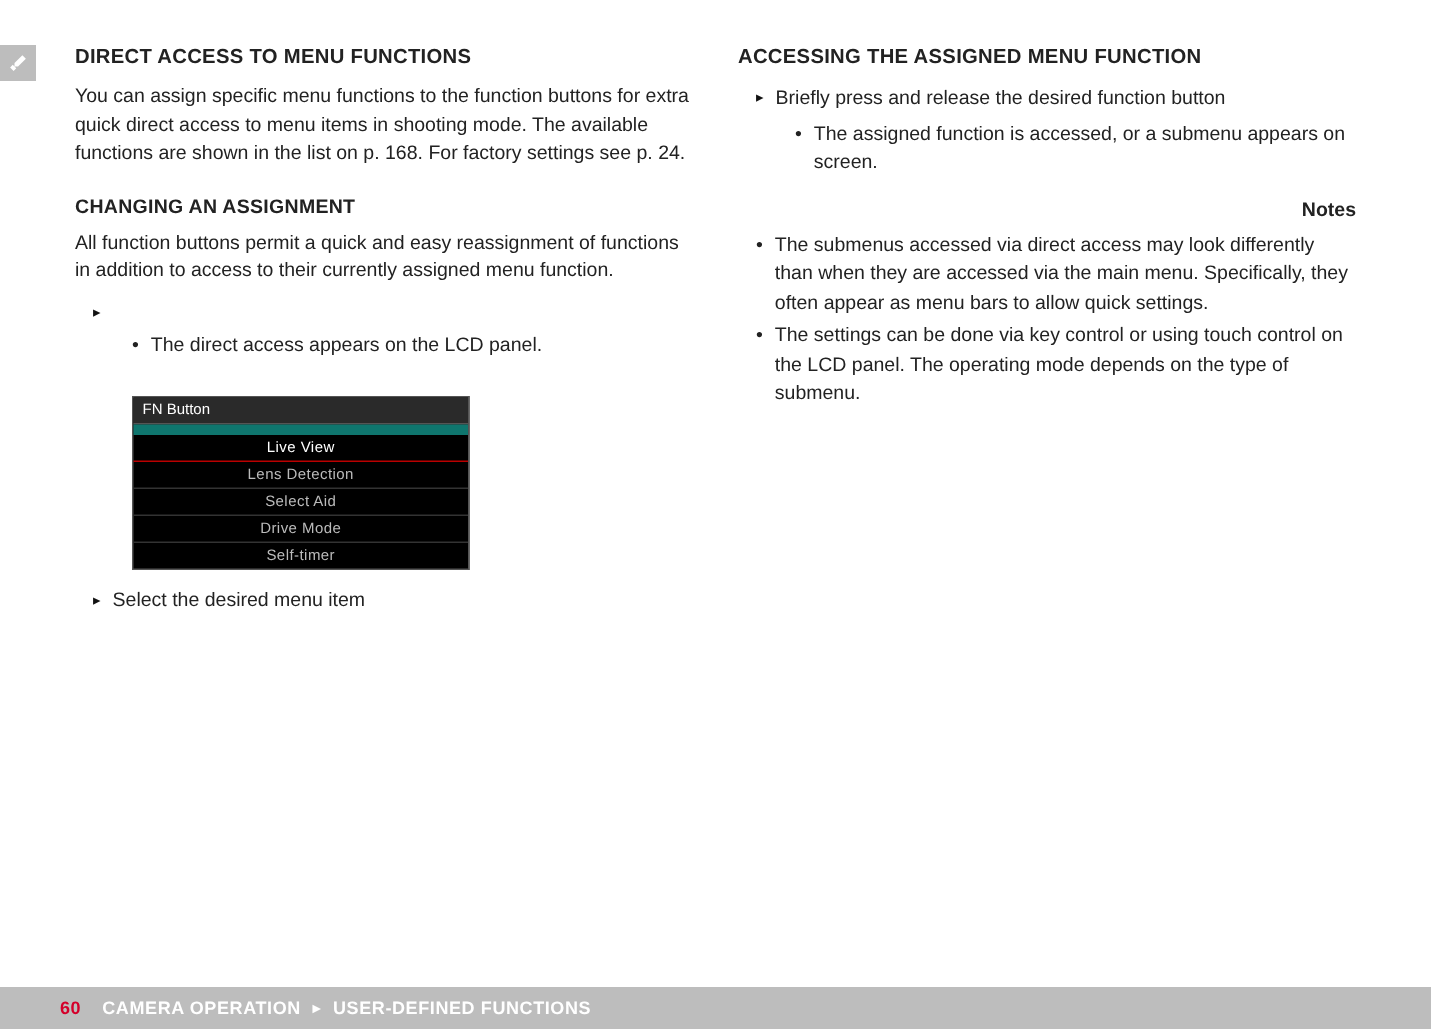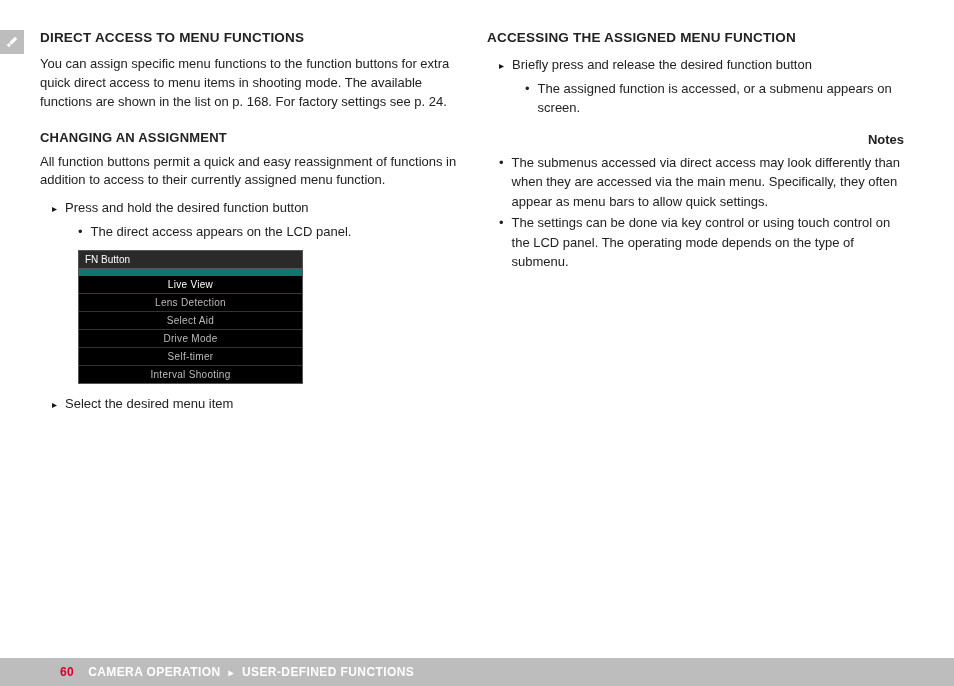--- a/index.html
+++ b/index.html
@@ -18,21 +18,21 @@
     top: 30px;
     width: 24px;
     height: 24px;
     background: #bdbdbd;
     display: flex;
     align-items: center;
     justify-content: center;
   }
   .tab svg { width: 14px; height: 14px; }
   .page {
-    padding: 30px 50px 0 40px;
+    padding: 30px 50px 0 50px;
     display: flex;
     gap: 30px;
   }
   .col { flex: 1; }
   .h1 {
     font-size: 13.5px;
     font-weight: bold;
     letter-spacing: 0.2px;
     margin-bottom: 10px;
     text-transform: uppercase;
@@ -79,21 +79,21 @@
     flex-shrink: 0;
   }
   .note-item {
     display: flex;
     align-items: flex-start;
     margin: 2px 0 2px 12px;
     line-height: 1.5;
   }
   .note-item .dot { margin-right: 8px; flex-shrink: 0; }
   .menu-img {
-    margin: 9px 0 10px 38px;
+    margin: 24px 0 10px 38px;
     width: 225px;
     background: #000;
     border: 1px solid #555;
     font-family: Arial, sans-serif;
     font-size: 10px;
     color: #ddd;
   }
   .menu-header {
     background: #2a2a2a;
     color: #fff;
@@ -116,21 +116,21 @@
   .menu-row:last-child { border-bottom: none; }
   .footer {
     position: absolute;
     left: 0;
     right: 0;
     bottom: 0;
     height: 28px;
     background: #bdbdbd;
     display: flex;
     align-items: center;
-    padding-left: 60px;
+    padding-left: 40px;
     font-size: 12px;
     font-weight: bold;
     letter-spacing: 0.4px;
     color: #fff;
   }
   .footer .pn { color: #d4002a; margin-right: 14px; }
   .footer .sep { margin: 0 8px; font-size: 10px; }
 </style>
 </head>
 <body>
@@ -143,35 +143,33 @@
 
 <div class="page">
   <div class="col">
     <div class="h1">DIRECT ACCESS TO MENU FUNCTIONS</div>
     <div class="body">You can assign specific menu functions to the function buttons for extra quick direct access to menu items in shooting mode. The available functions are shown in the list on p. 168. For factory settings see p. 24.</div>
     <div class="h2">CHANGING AN ASSIGNMENT</div>
     <div class="body">All function buttons permit a quick and easy reassignment of functions in addition to access to their currently assigned menu function.</div>
 
     <div class="step">
       <span class="arrow">▸</span>
-      <span><span class="underline">Press and hold</span><span> the desired function button</span></span>
     </div>
     <div class="sub">
       <span class="dot">•</span>
       <span>The direct access appears on the LCD panel.</span>
     </div>
 
     <div class="menu-img">
       <div class="menu-header">FN Button</div>
       <div class="menu-row sel">Live View</div>
       <div class="menu-row">Lens Detection</div>
       <div class="menu-row">Select Aid</div>
       <div class="menu-row">Drive Mode</div>
       <div class="menu-row">Self-timer</div>
-      <div class="menu-row">Interval Shooting</div>
     </div>
 
     <div class="step">
       <span class="arrow">▸</span>
       <span>Select the desired menu item</span>
     </div>
   </div>
 
   <div class="col">
     <div class="h1">ACCESSING THE ASSIGNED MENU FUNCTION</div>

